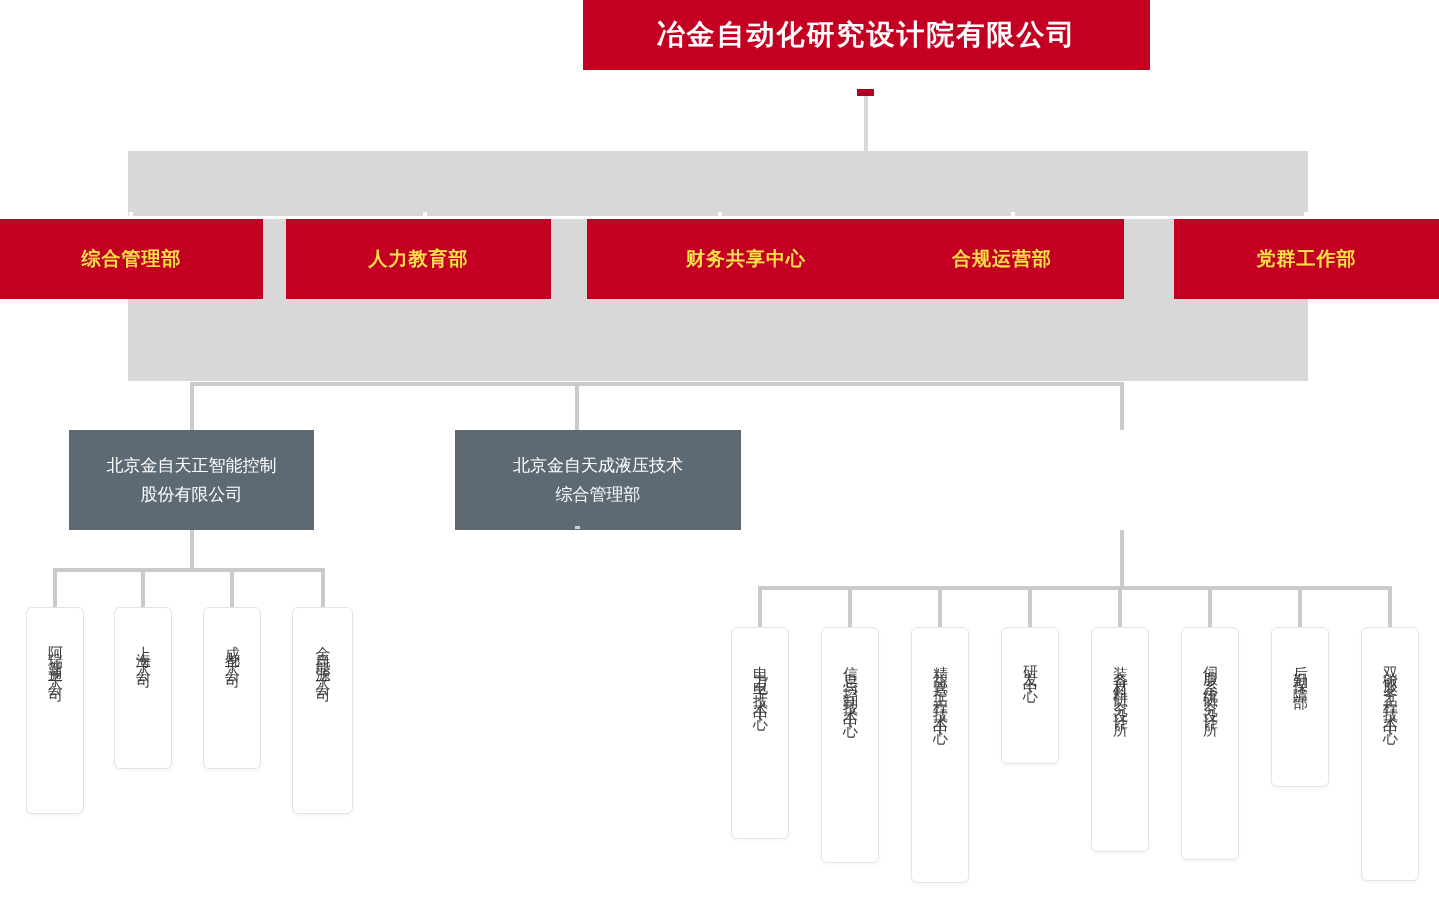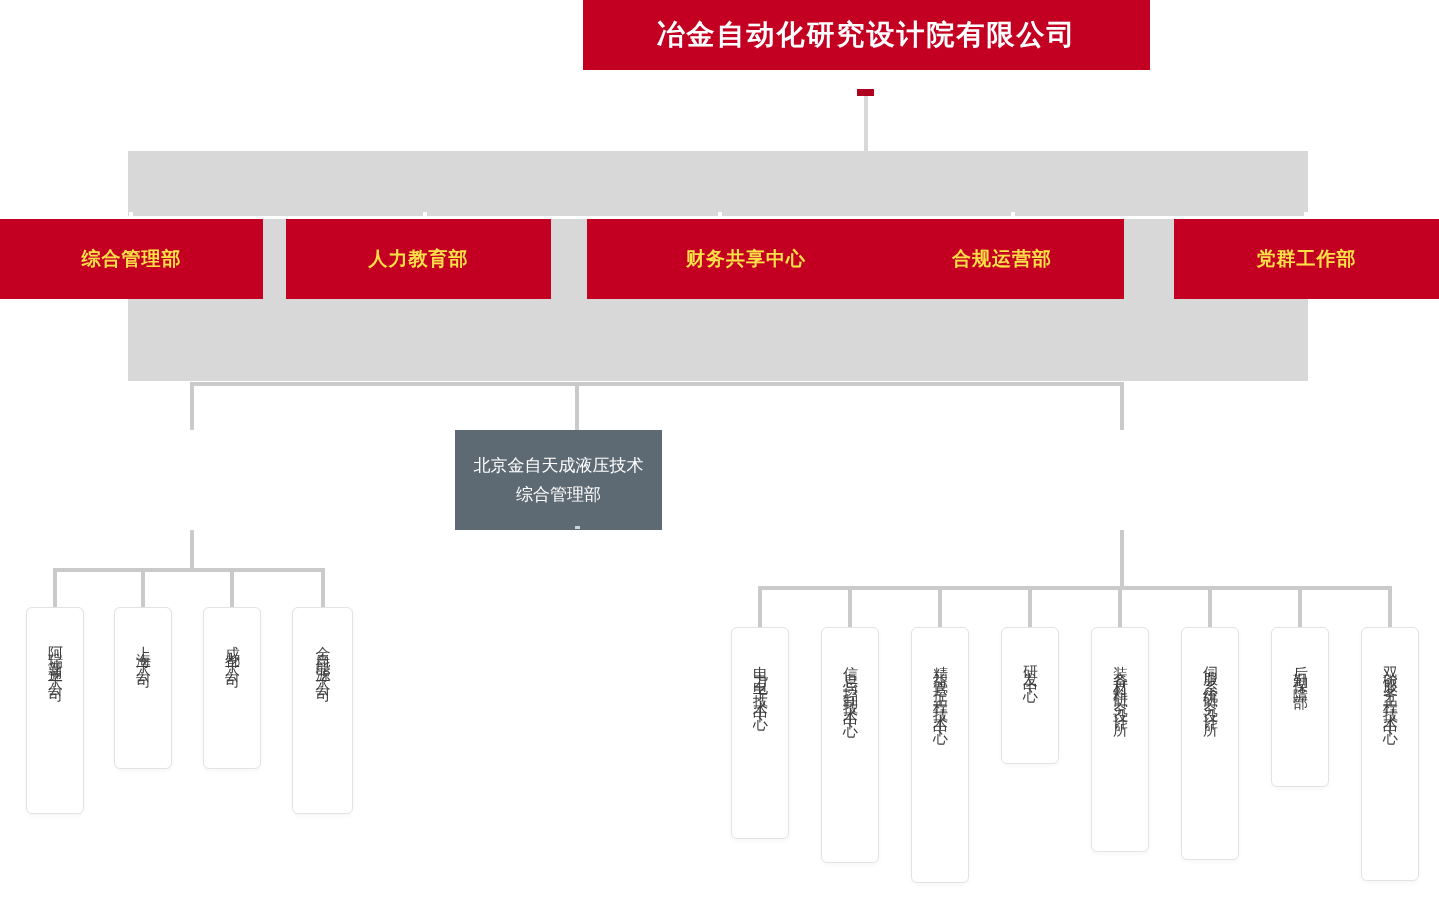--- a/index.html
+++ b/index.html
@@ -69,21 +69,25 @@
   </div>
   <div class="abs dept" style="left:1174px;width:265px;">
     <span>党群工作部</span>
   </div>
 
   <div class="abs line" style="left:190px;top:382px;width:934px;height:4px;"></div>
   <div class="abs line" style="left:190px;top:382px;width:4px;height:48px;"></div>
   <div class="abs line" style="left:575px;top:382px;width:4px;height:48px;"></div>
   <div class="abs line" style="left:1120px;top:382px;width:4px;height:48px;"></div>
 
-  <div class="abs slate" style="left:455px;width:207px;">
+  <div class="abs slate" style="left:69px;width:245px;">
+    <span>北京金自天正智能控制</span>
+    <span>股份有限公司</span>
+  </div>
+  <div class="abs slate" style="left:455px;width:286px;">
     <span>北京金自天成液压技术</span>
     <span>综合管理部</span>
   </div>
   <div class="abs dot" style="left:575px;top:526px;width:5px;height:3px;"></div>
 
   <div class="abs line" style="left:190px;top:530px;width:4px;height:40px;"></div>
   <div class="abs line" style="left:53px;top:568px;width:272px;height:4px;"></div>
   <div class="abs line" style="left:53px;top:570px;width:4px;height:37px;"></div>
   <div class="abs line" style="left:141px;top:570px;width:4px;height:37px;"></div>
   <div class="abs line" style="left:230px;top:570px;width:4px;height:37px;"></div>

